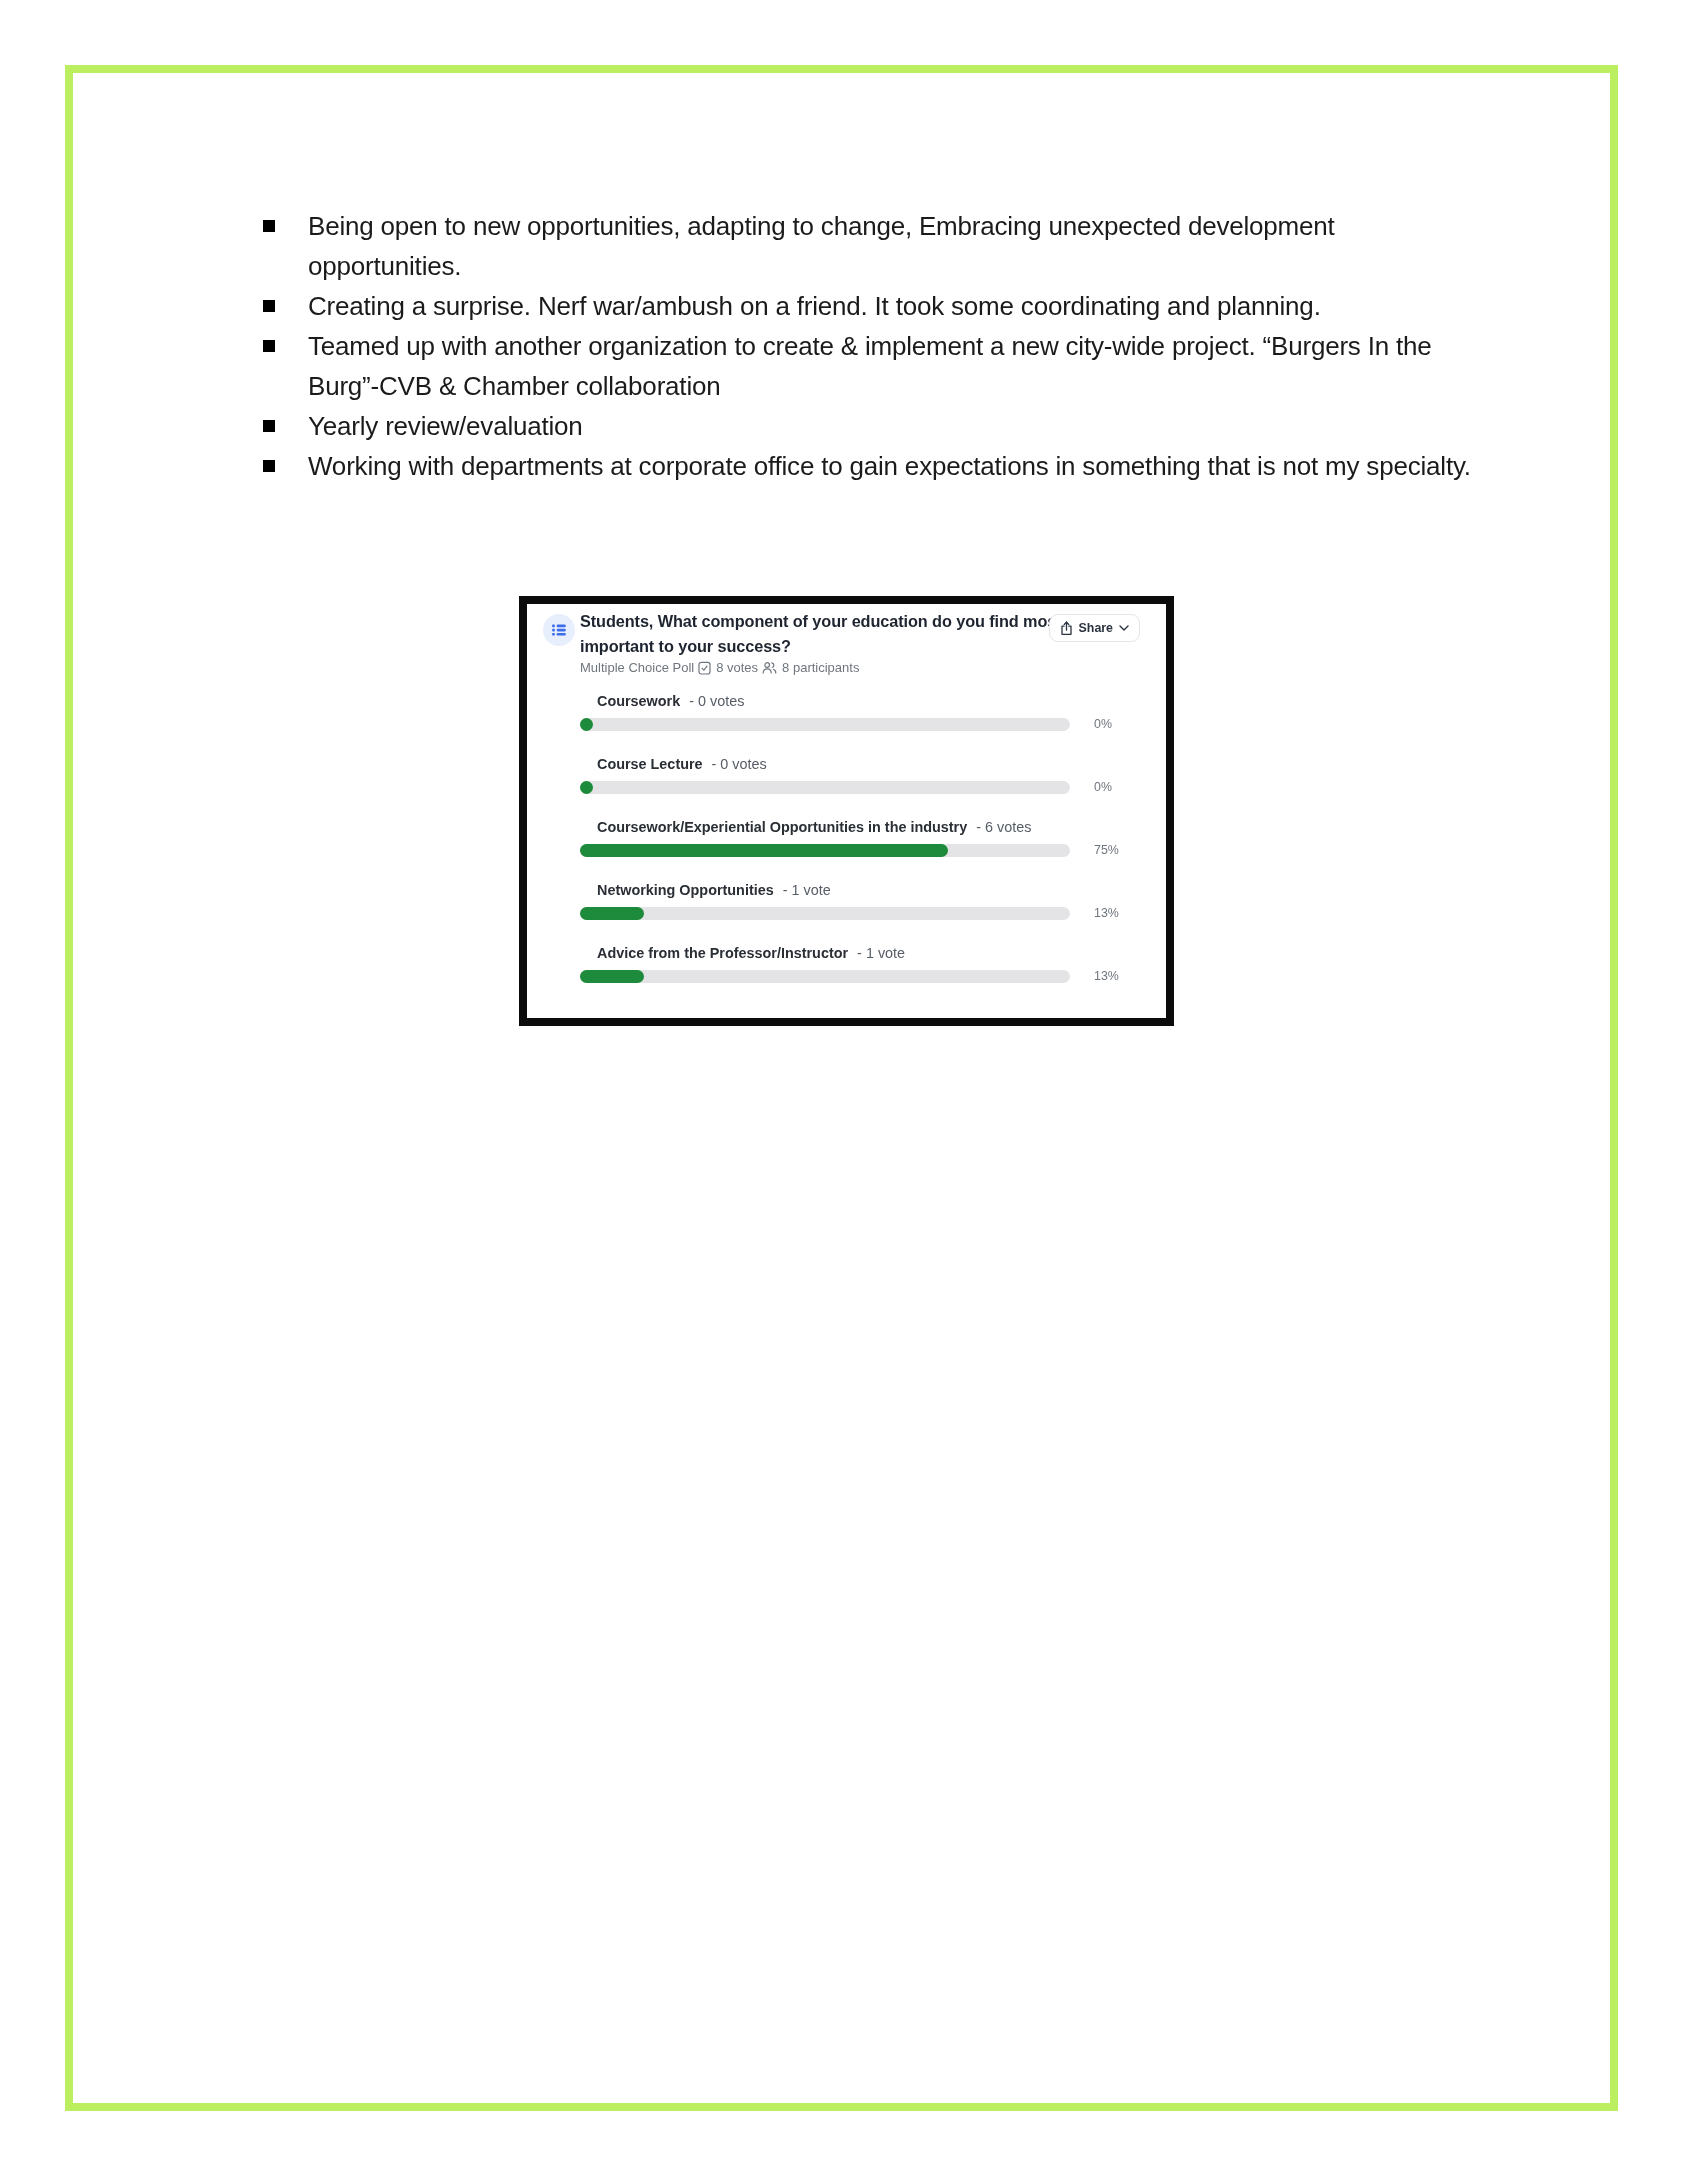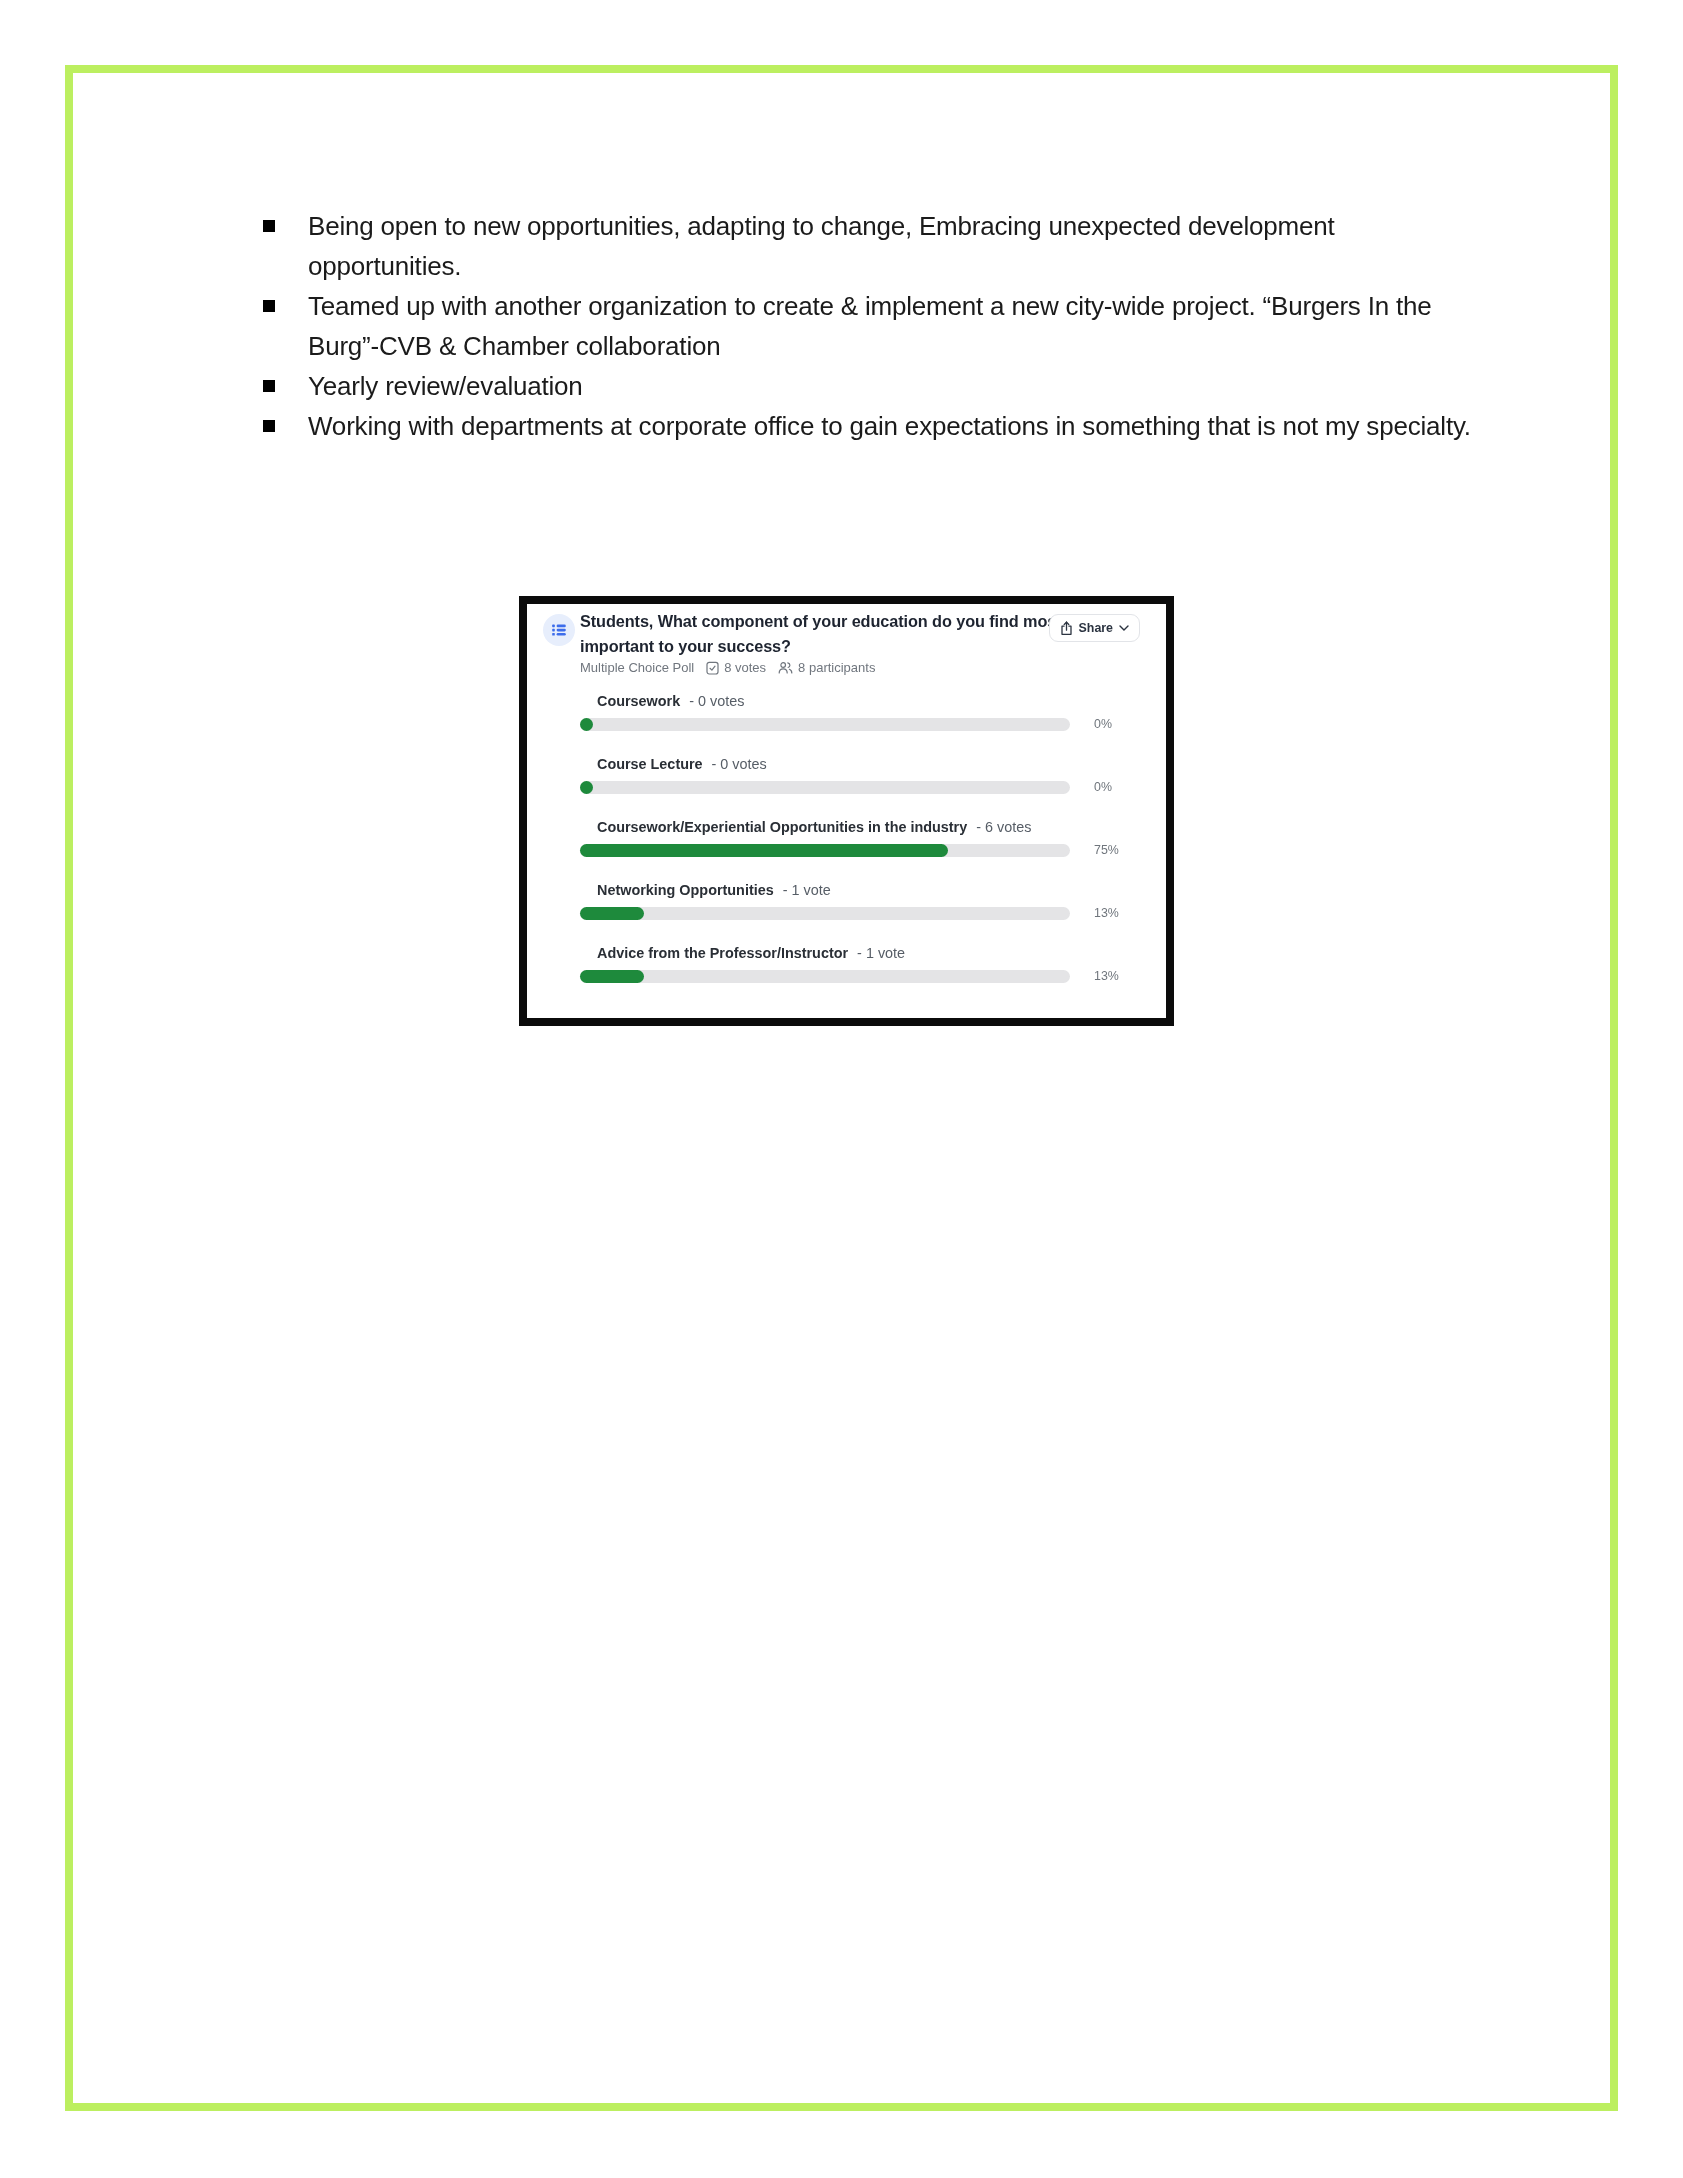--- a/index.html
+++ b/index.html
@@ -76,21 +76,21 @@
     background: #fff;
     border: 1px solid #E2E4E8;
     border-radius: 9px;
     display: flex; align-items: center; gap: 6px;
     font-size: 12.4px; font-weight: 600; color: #2B3340;
     cursor: pointer;
   }
 
   .poll-meta {
     position: absolute; left: 53px; top: 56px;
-    display: flex; align-items: center; gap: 12px;
+    display: flex; align-items: center; gap: 4px;
     font-size: 13px; color: #70767E;
     white-space: nowrap;
   }
   .meta-item { display: flex; align-items: center; gap: 5px; }
 
   .poll-options {
     position: absolute; left: 53px; top: 87px;
     width: 569px;
   }
   .option { margin-bottom: 23px; }
@@ -118,20 +118,21 @@
     color: #6F757C;
   }
 </style>
 </head>
 <body>
 
 <div class="page-border"></div>
 
 <ul class="bullets">
   <li>Being open to new opportunities, adapting to change, Embracing unexpected development opportunities.</li>
+  <li>Creating a surprise. Nerf war/ambush on a friend. It took some coordinating and planning.</li>
   <li>Teamed up with another organization to create &amp; implement a new city-wide project. “Burgers In the Burg”-CVB &amp; Chamber collaboration</li>
   <li>Yearly review/evaluation</li>
   <li>Working with departments at corporate office to gain expectations in something that is not my specialty.</li>
 </ul>
 
 <div class="poll-frame">
   <div class="poll-inner">
 
     <div class="poll-icon">
       <svg width="16" height="16" viewBox="0 0 16 16" aria-hidden="true">

